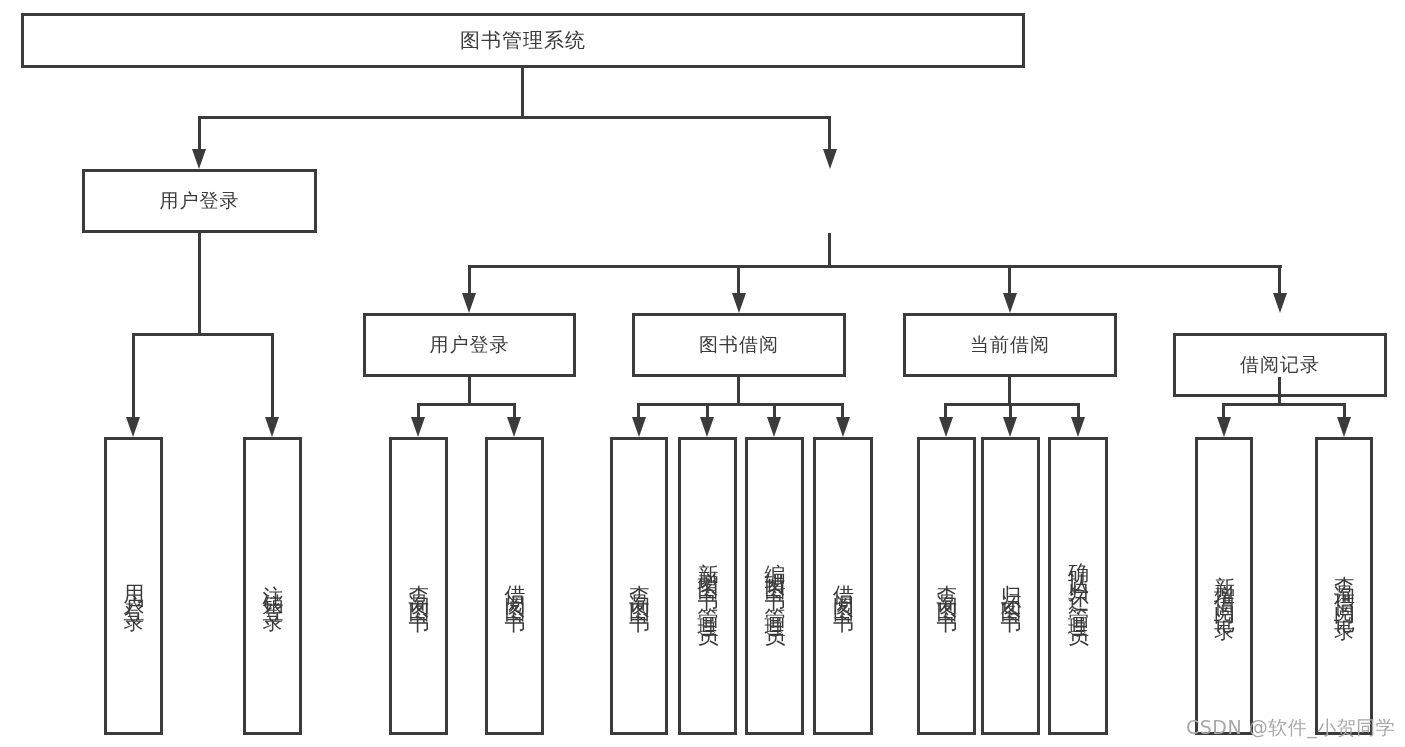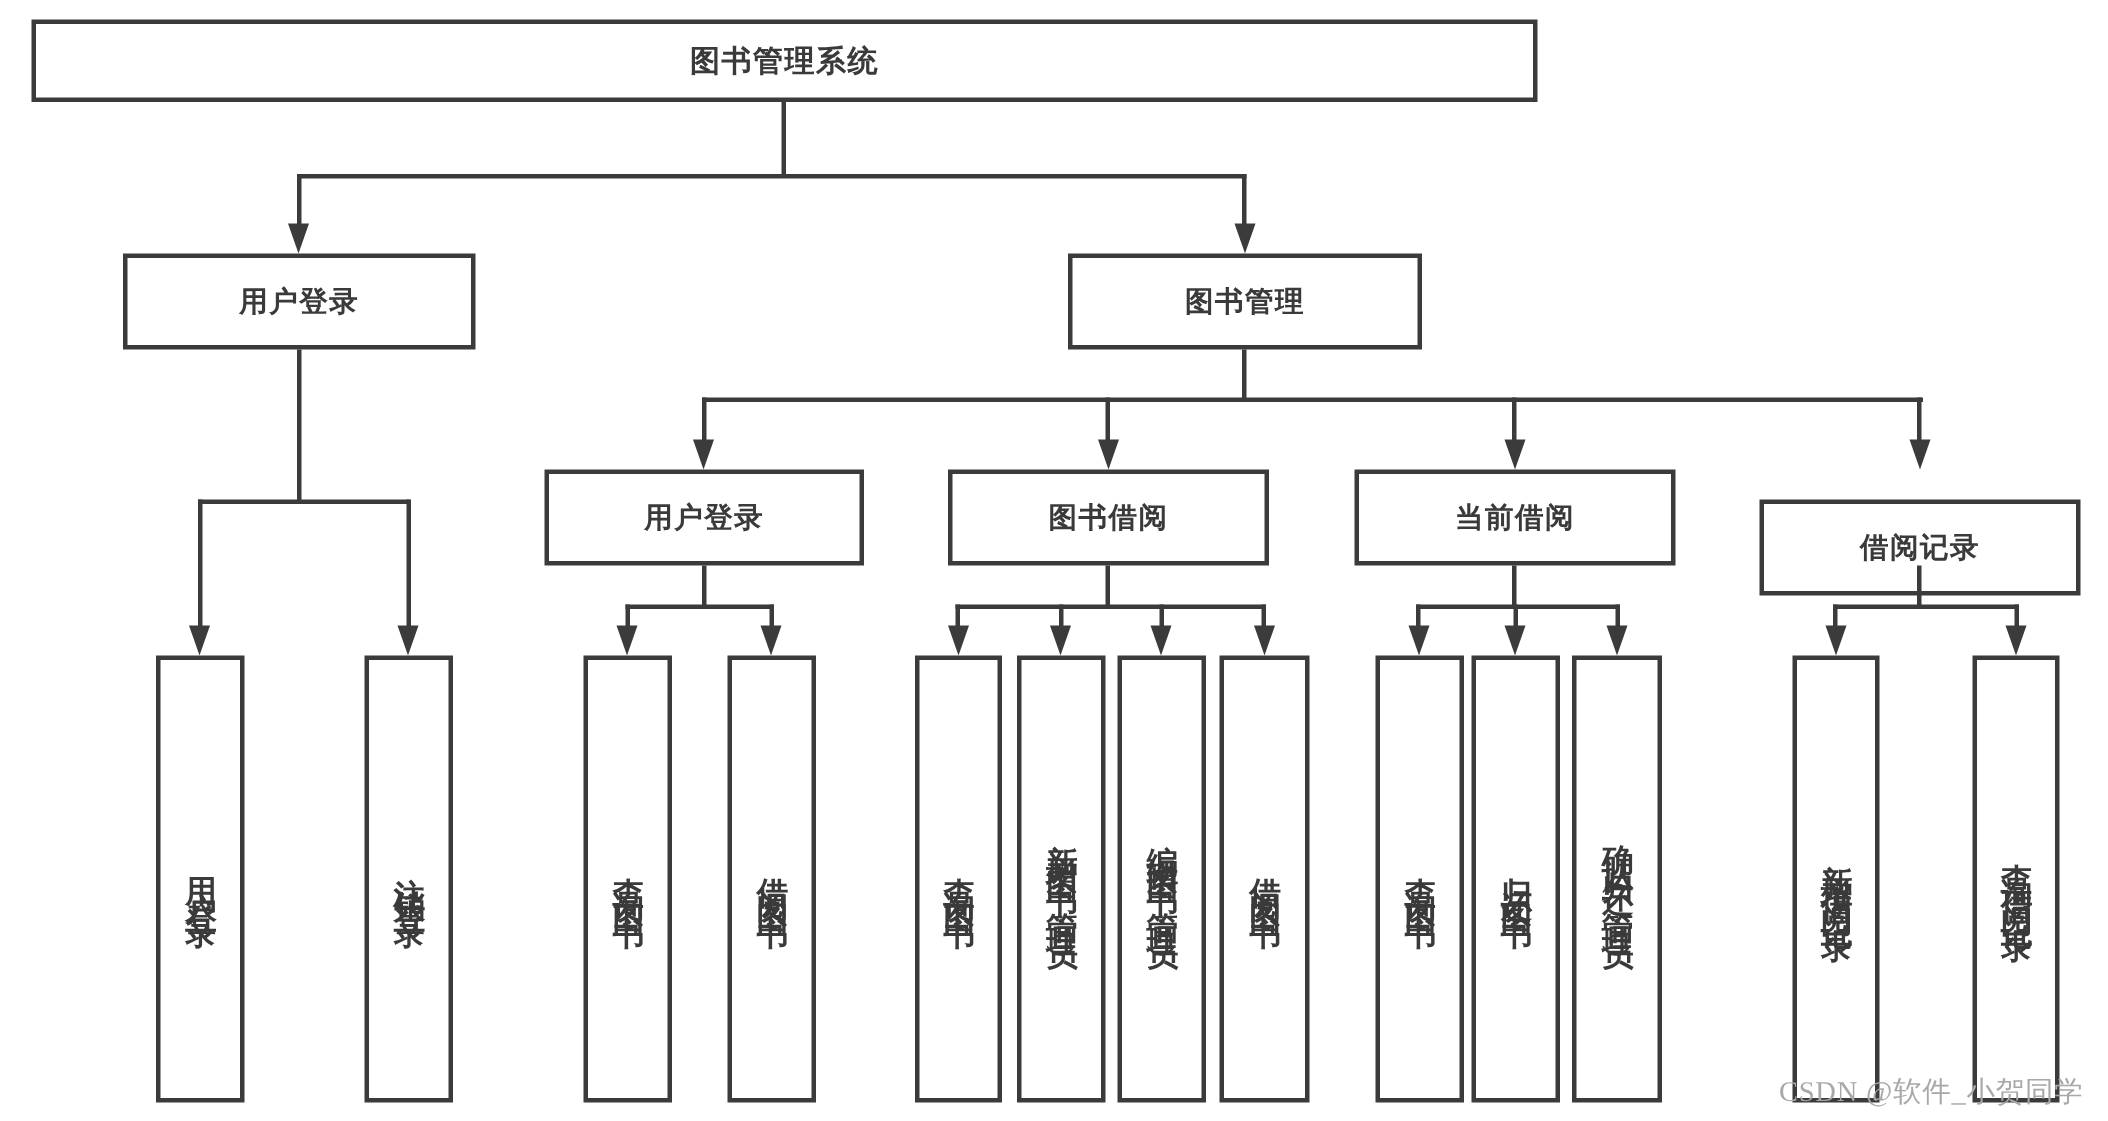--- a/index.html
+++ b/index.html
@@ -3,54 +3,51 @@
 <meta charset="utf-8">
 <style>
   html,body{margin:0;padding:0;background:#ffffff;}
   #canvas{
     position:relative;width:1405px;height:747px;background:#ffffff;
     font-family:"DejaVu Sans","Liberation Sans",sans-serif;color:#3a3a3a;
     overflow:hidden;
   }
   .bx{
     position:absolute;box-sizing:border-box;border:3px solid #3b3b3b;background:#fff;
-    display:flex;align-items:center;justify-content:center;text-align:center;font-weight:bold;
+    display:flex;align-items:center;justify-content:center;text-align:center;
   }
   .hbx{font-size:19px;letter-spacing:1px;}
   .root{font-size:20px;}
   .vbx{font-size:21px;}
   .vbx .vt{
     writing-mode:vertical-rl;text-orientation:mixed;letter-spacing:9px;
     line-height:1;white-space:nowrap;
   }
   .ln{position:absolute;background:#3b3b3b;}
   .ar{
     position:absolute;width:0;height:0;
     border-left:7px solid transparent;border-right:7px solid transparent;
     border-top:20px solid #3b3b3b;
   }
   .wm{
     position:absolute;left:1186px;top:715px;font-size:19px;color:#a8a8a8;
-    letter-spacing:0.5px;white-space:nowrap;font-family:Liberation Serif, serif;
+    letter-spacing:0.5px;white-space:nowrap;
   }
 </style>
 </head>
 <body>
 
 <div id="canvas">
 
   <div class="bx hbx root" style="left:21px;top:13px;width:1004px;height:55px;">
     <span>图书管理系统</span>
   </div>
 
   <div class="bx hbx" style="left:82px;top:169px;width:235px;height:64px;">
     <span>用户登录</span>
-  </div>
-  <div class="bx hbx" style="left:712px;top:169px;width:236px;height:64px;">
-    <span>图书管理</span>
   </div>
 
   <div class="bx hbx" style="left:363px;top:313px;width:213px;height:64px;">
     <span>用户登录</span>
   </div>
   <div class="bx hbx" style="left:632px;top:313px;width:214px;height:64px;">
     <span>图书借阅</span>
   </div>
   <div class="bx hbx" style="left:903px;top:313px;width:214px;height:64px;">
     <span>当前借阅</span>

